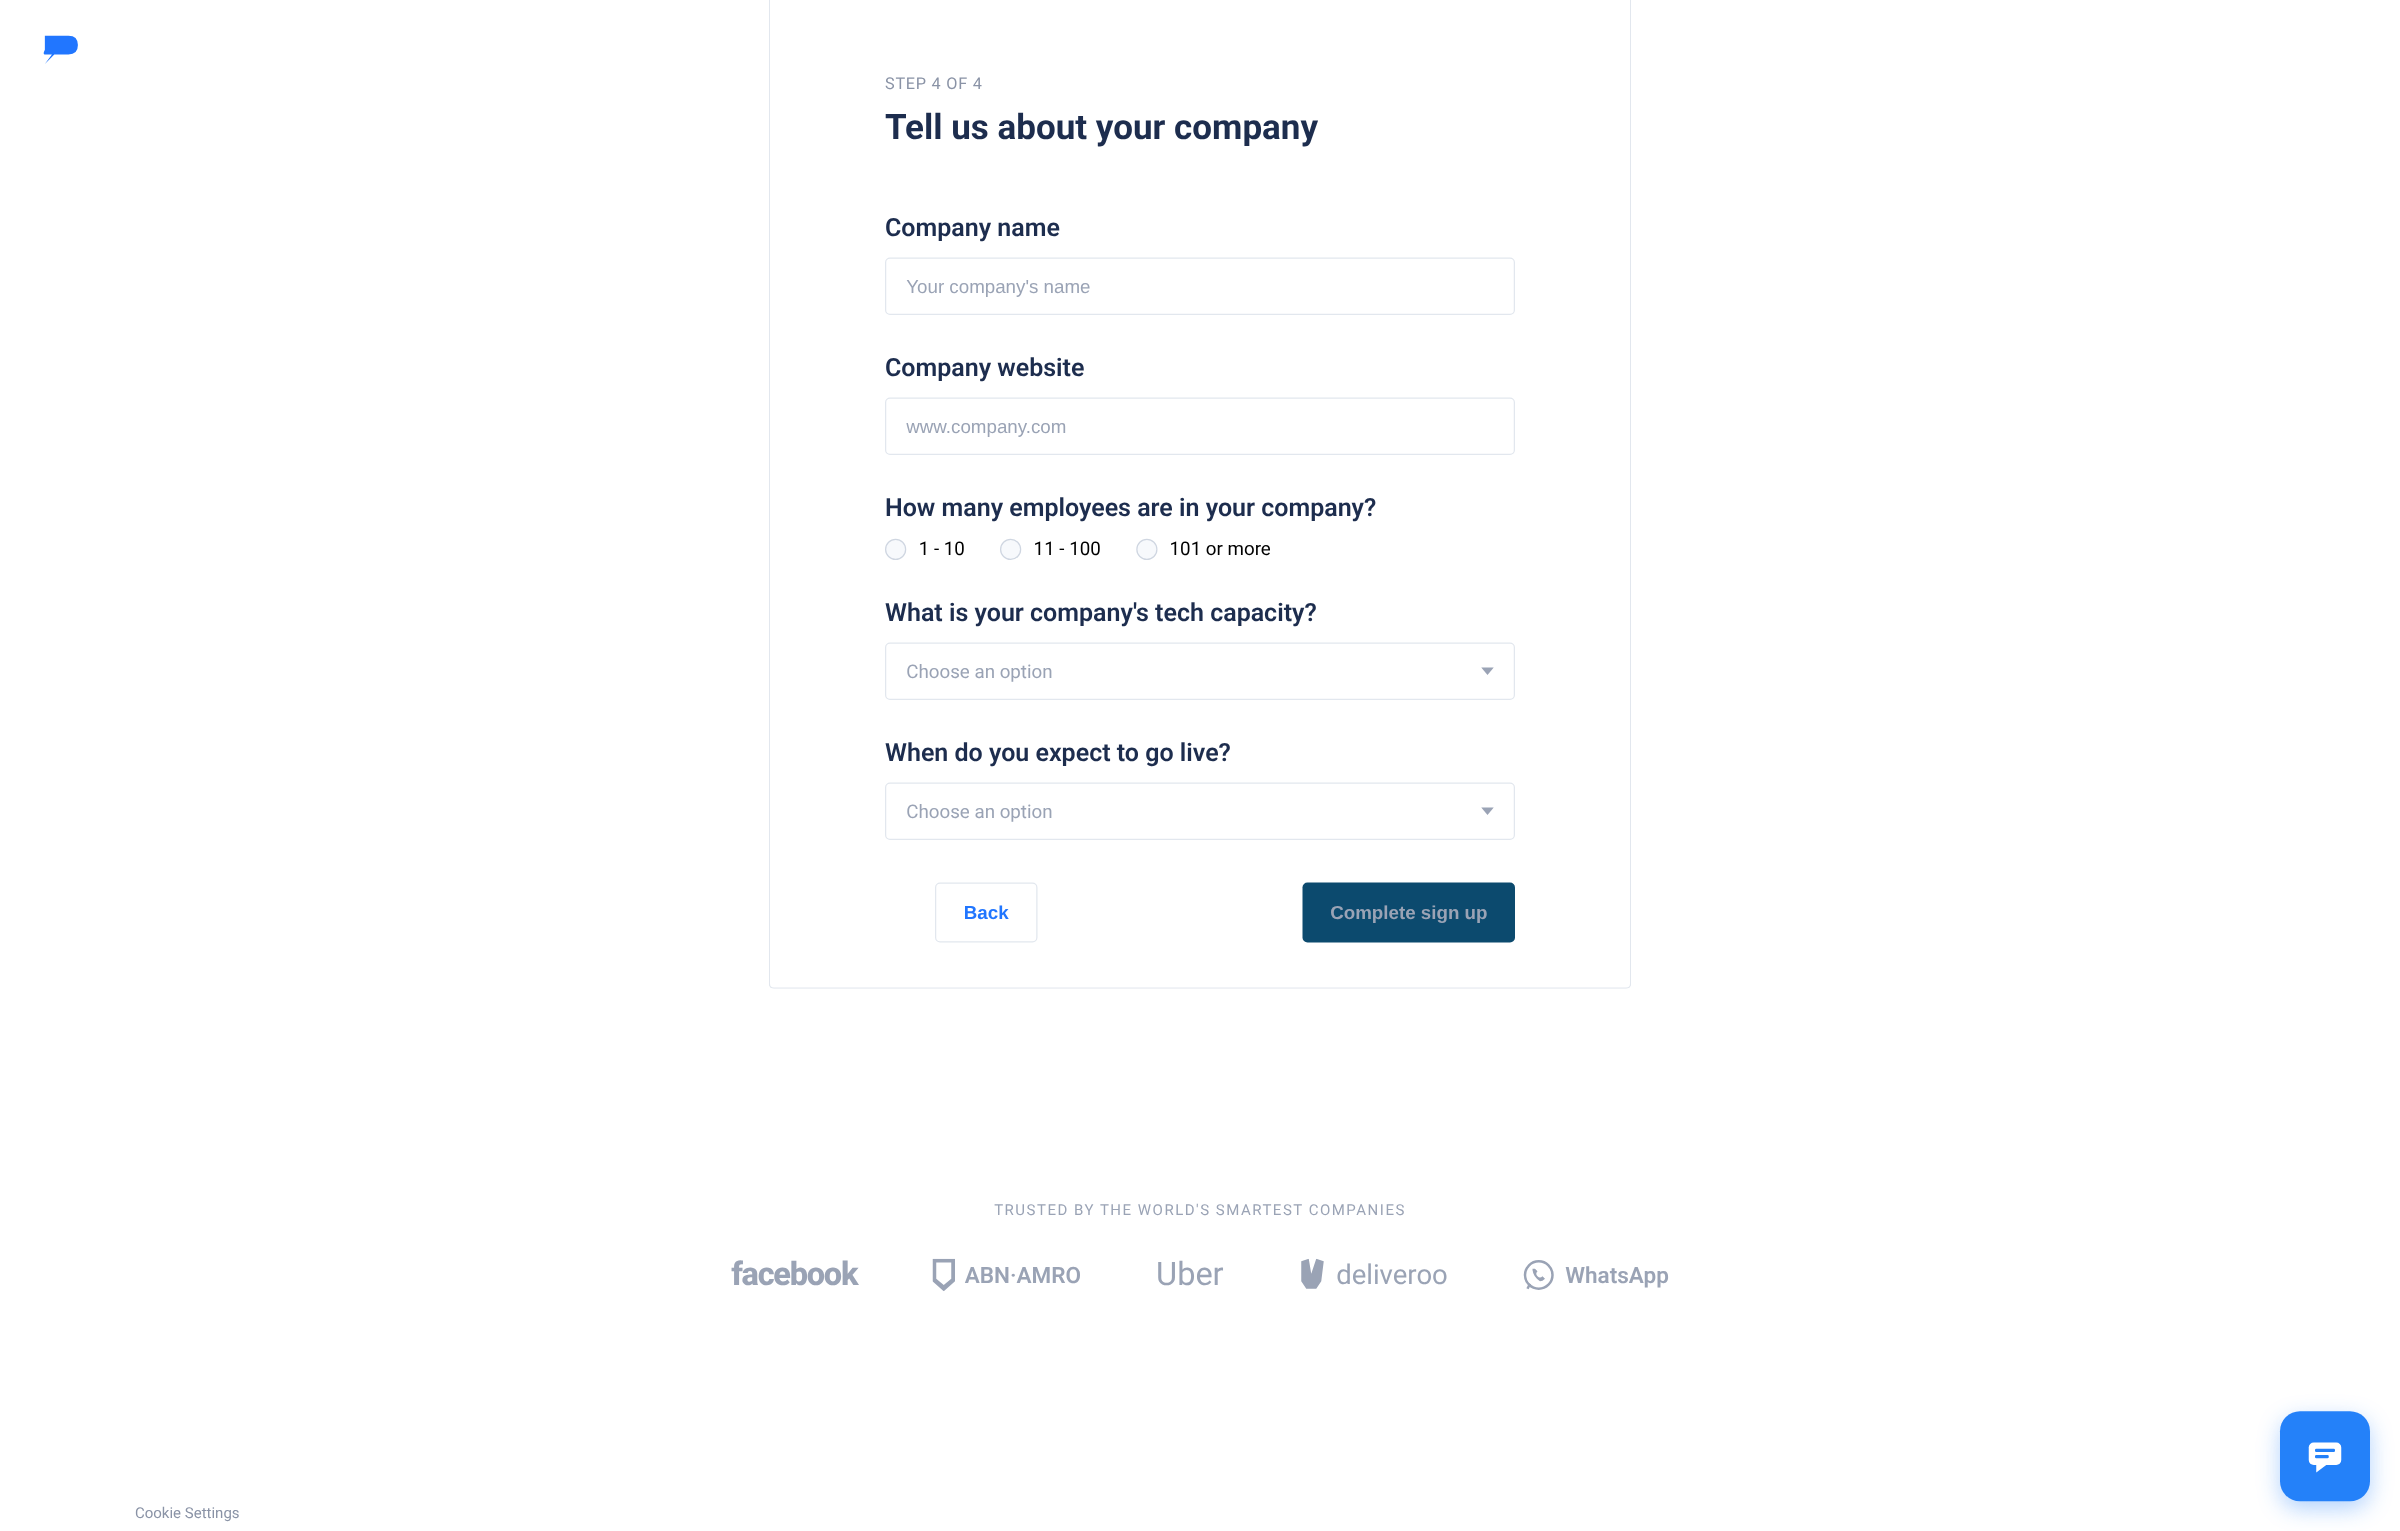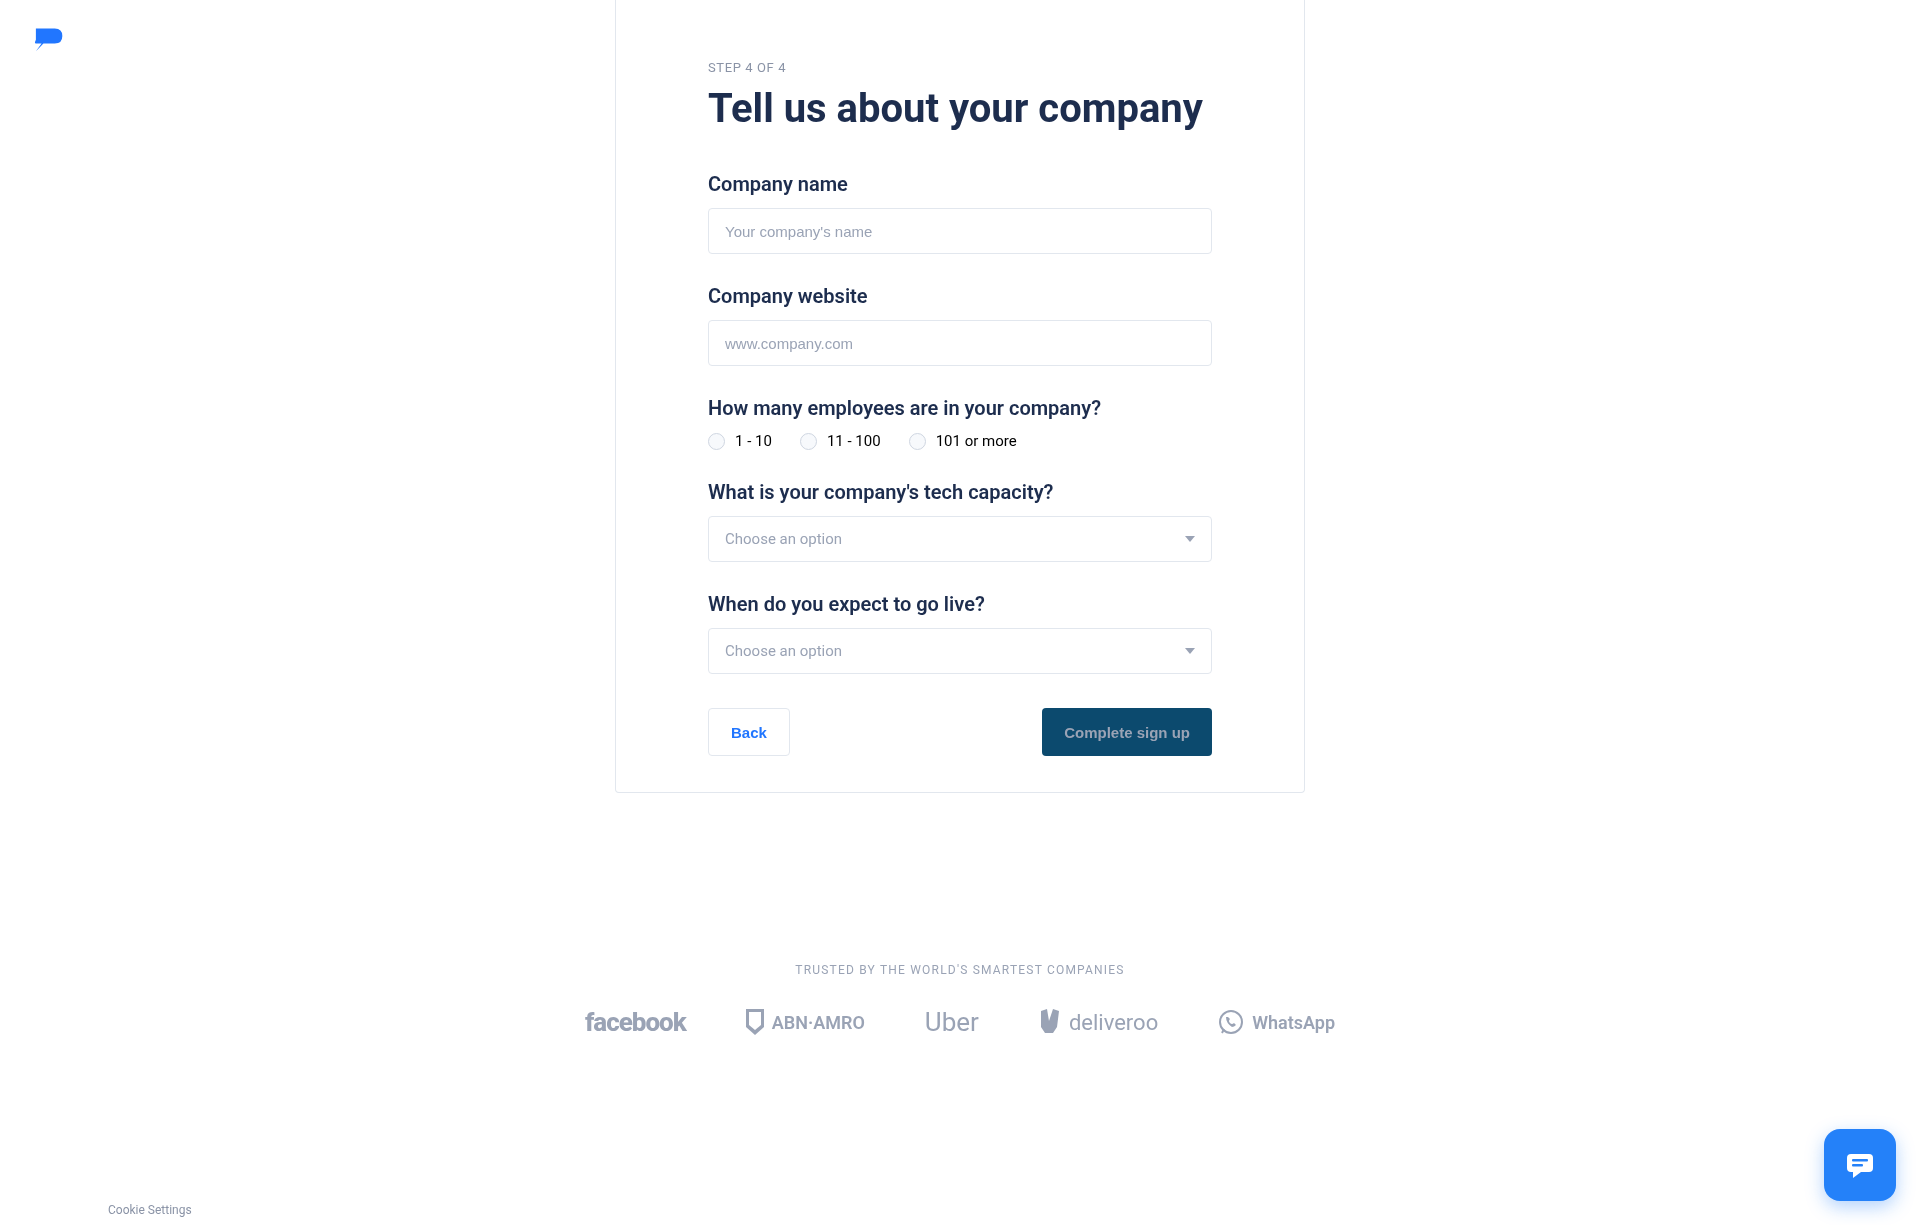--- a/index.html
+++ b/index.html
@@ -31,24 +31,24 @@
   }
 
   .step-label {
     font-size: 13px;
     letter-spacing: 0.6px;
     color: #8a93a6;
     margin-bottom: 10px;
   }
 
   h1 {
-    font-size: 40px;
+    font-size: 28px;
     font-weight: 700;
     color: #1d2d4e;
-    margin-bottom: 40px;
+    margin-bottom: 52px;
   }
 
   .field { margin-bottom: 30px; }
   .field-label {
     font-size: 20px;
     font-weight: 600;
     color: #1d2d4e;
     margin-bottom: 12px;
     display: block;
   }
@@ -124,20 +124,21 @@
     height: 48px;
     padding: 0 22px;
     border-radius: 4px;
     font-size: 15px;
     font-weight: 600;
     display: inline-flex;
     align-items: center;
     justify-content: center;
     cursor: pointer;
     border: none;
+    margin-left: 40px;
   }
   .btn-secondary {
     border: 1px solid #e2e7ee;
     background: #fff;
     color: #2176ff;
   }
   .btn-primary-disabled {
     background: #0c4a6e;
     color: #9aa3b5;
     cursor: not-allowed;

